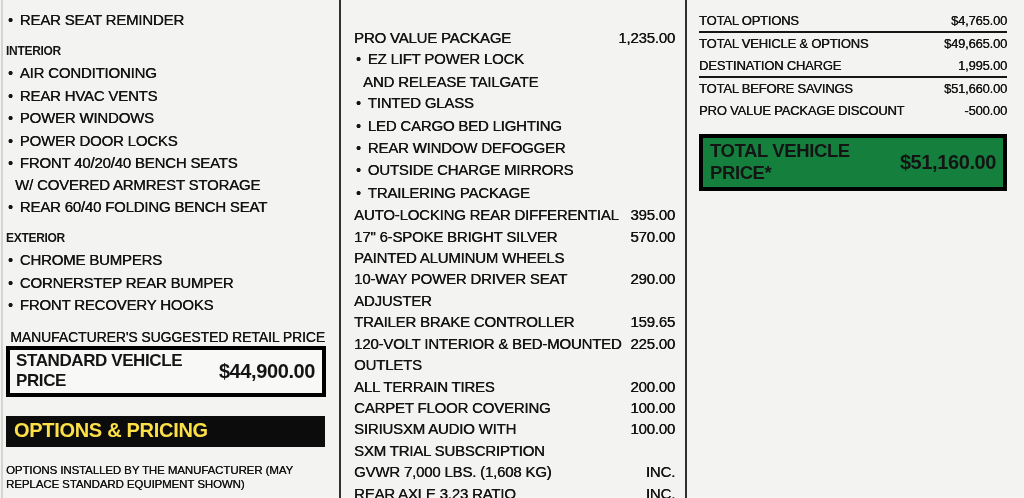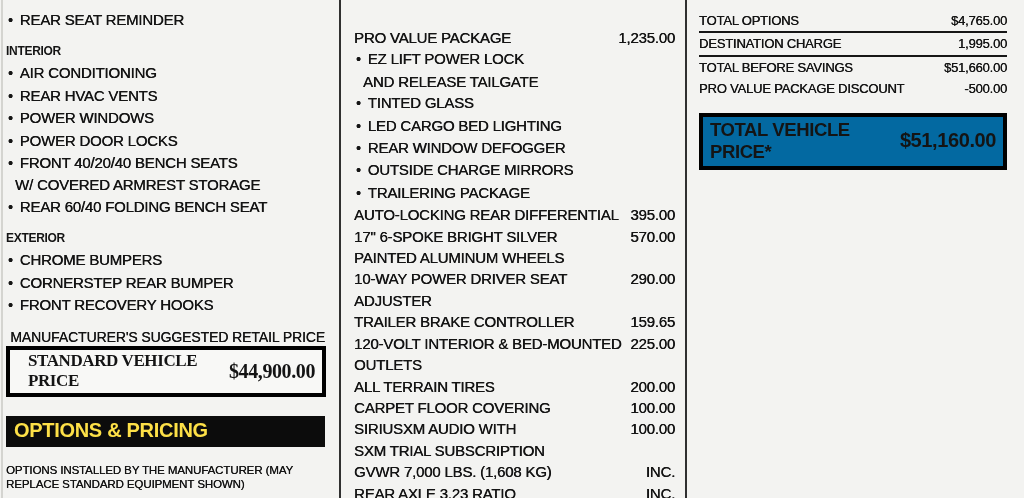--- a/index.html
+++ b/index.html
@@ -25,36 +25,36 @@
   }
   .item-label{display:flex;align-items:baseline;}
   .bullet{margin:0 7px 0 2px;font-size:14px;}
   .cont-line{padding-left:9px;line-height:21.4px;font-size:15px;letter-spacing:-0.2px;text-shadow:0.35px 0 0 currentColor;white-space:nowrap;}
   .cont0{padding-left:0;}
   .sec-title{font-size:12px;font-weight:700;line-height:22px;margin-top:9px;letter-spacing:-0.3px;}
 
   .msrp{font-size:14px;line-height:12px;text-align:right;margin-top:15px;letter-spacing:-0.1px;text-shadow:0.25px 0 0 currentColor;padding-right:1px;}
   .price-box{
     display:flex;justify-content:space-between;align-items:center;
-    border:4px solid #000;background:#f8f8f6;margin-top:3px;padding:1px 7px 2px 18px;font-family:Liberation Serif, serif;
+    border:4px solid #000;background:#f8f8f6;margin-top:3px;padding:1px 7px 2px 6px;
   }
   .price-box .pb-label{font-size:17px;font-weight:700;letter-spacing:-0.4px;}
   .price-box .pb-value{font-size:20px;font-weight:700;letter-spacing:-0.4px;}
   .banner{
     background:#0c0c0c;color:#fde047;margin-top:19px;margin-right:1px;
     font-size:20px;font-weight:700;letter-spacing:-0.3px;padding:3px 0 5px 8px;
   }
   .note{font-size:11.5px;line-height:13.5px;margin-top:17px;max-width:302px;letter-spacing:-0.1px;text-shadow:0.25px 0 0 currentColor;}
 
   .opt-row.b-row .opt-text{padding-left:0;}
   .tot-row{font-size:13px;gap:17px;}
   .tot-row.rule{border-bottom:2px solid #161616;}
   .total-box{
     display:flex;justify-content:space-between;align-items:center;
-    border:4px solid #000;background:#0369a1;margin-top:13px;padding:2px 7px 3px 7px;
+    border:4px solid #000;background:#15803d;margin-top:13px;padding:2px 7px 3px 7px;
   }
   .total-box .tb-label{font-size:18.5px;font-weight:700;letter-spacing:-0.4px;}
   .total-box .tb-value{font-size:20px;font-weight:700;letter-spacing:-0.4px;}
 </style>
 </head>
 <body>
 
 <div class="sticker">
   <div class="edge"></div>
   <div class="vr vr-1"></div>
@@ -250,20 +250,24 @@
           <span>INC.</span>
         </div>
       </div>
   </div>
 
   <div class="col col-right">
     <div id="right-list">
         <div class="tot-row rule">
           <span>TOTAL OPTIONS</span>
           <span>$4,765.00</span>
+        </div>
+        <div class="tot-row">
+          <span>TOTAL VEHICLE &amp; OPTIONS</span>
+          <span>$49,665.00</span>
         </div>
         <div class="tot-row rule">
           <span>DESTINATION CHARGE</span>
           <span>1,995.00</span>
         </div>
         <div class="tot-row">
           <span>TOTAL BEFORE SAVINGS</span>
           <span>$51,660.00</span>
         </div>
         <div class="tot-row">

